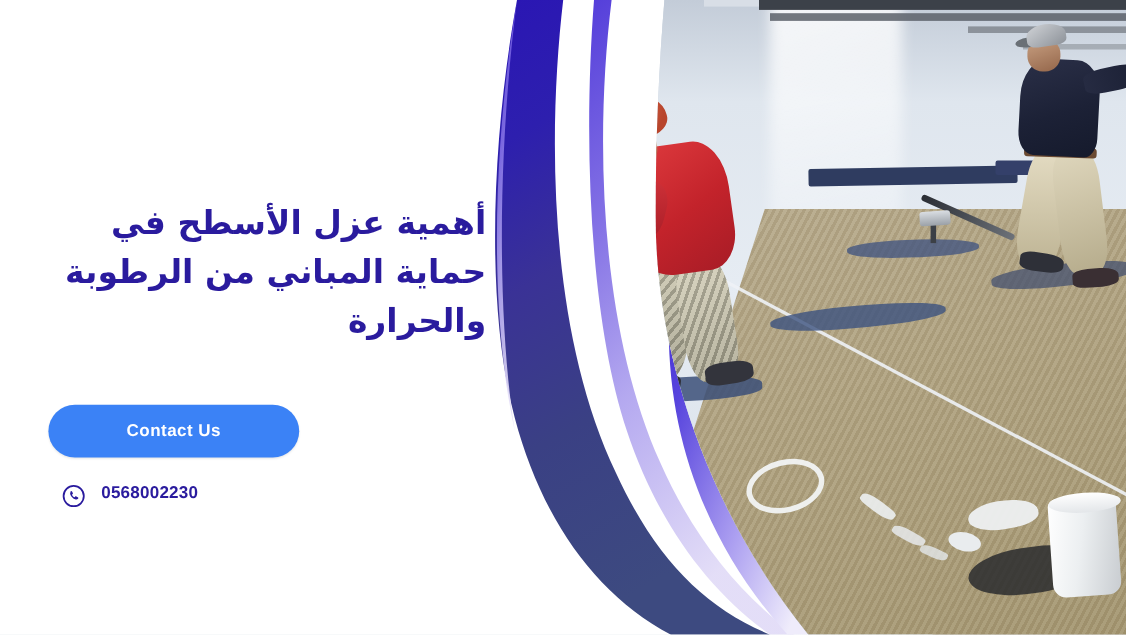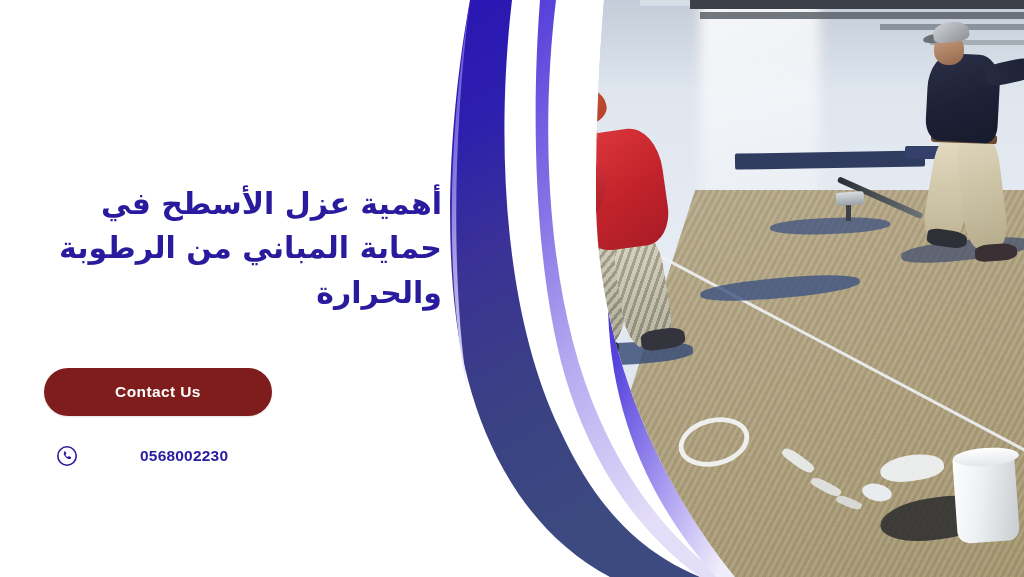--- a/index.html
+++ b/index.html
@@ -34,39 +34,38 @@
     letter-spacing:0px;
     font-family:"DejaVu Sans","Liberation Sans",sans-serif;
   }
 
   .cta-button{
     position:absolute;
     left:44px; top:368px;
     width:228px; height:48px;
     border:0;
     border-radius:26px;
-    background:#7f1d1d;
+    background:#3b82f6;
     color:#ffffff;
     font-size:15.5px;
     font-weight:bold;
     letter-spacing:0.4px;
     cursor:pointer;
     font-family:"Liberation Sans","DejaVu Sans",sans-serif;
     display:flex;align-items:center;justify-content:center;
     box-shadow:0 1px 2px rgba(0,0,0,0.10);
   }
 
   .contact-list{
     position:absolute;left:56px;top:440px;
   }
   .contact-row{
-    display:flex;align-items:center;
+    display:flex;
     height:32px;
     margin-bottom:6px;
-    gap:48px;
   }
   .contact-row .icon{
     width:22px;height:22px;
     flex:0 0 22px;
     display:flex;align-items:center;justify-content:center;
     margin-right:14px;
   }
   .contact-row .icon svg{display:block;}
   .contact-text{
     color:#2a1b9e;

